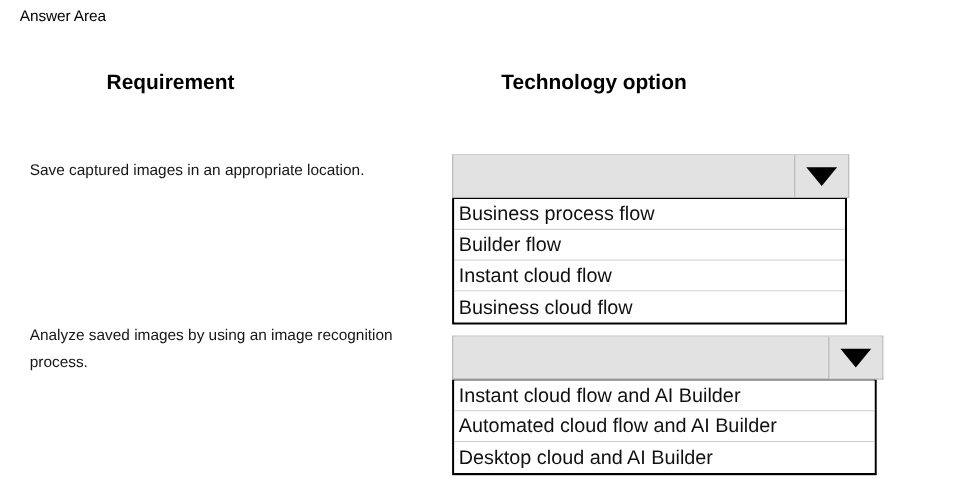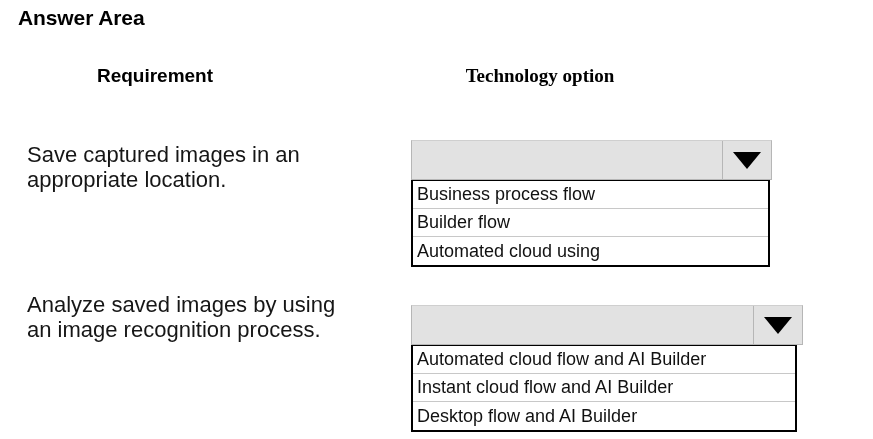--- a/index.html
+++ b/index.html
@@ -13,39 +13,39 @@
     position: relative;
     font-family: "Liberation Sans", sans-serif;
     color: #000000;
     overflow: hidden;
   }
 
   #page-title {
     position: absolute;
     left: 18px;
     top: 6px;
-    font-size: 21px;
-    font-weight: bold;
+    font-size: 14px;
+    font-weight: normal;
     letter-spacing: -0.1px;
   }
 
   .col-header {
     position: absolute;
     font-size: 19px;
     font-weight: bold;
     text-align: center;
     top: 65px;
   }
   #header-requirement { left: 55px; width: 200px; }
-  #header-technology  { left: 430px; width: 220px; font-family: Liberation Serif, serif; }
+  #header-technology  { left: 430px; width: 220px; }
 
   .requirement-text {
     position: absolute;
     left: 27px;
-    font-size: 22px;
+    font-size: 14px;
     line-height: 25px;
     color: #161616;
     width: 330px;
   }
   #requirement-text-0 { top: 142px; }
   #requirement-text-1 { top: 292px; }
 
   
   .dropdown {
     position: absolute;
@@ -128,31 +128,32 @@
 <div class="dropdown" id="dropdown-0">
   <div class="combo">
     <div class="combo-value"></div>
     <div class="combo-arrow-btn">
       <span class="arrow-glyph"></span>
     </div>
   </div>
   <div class="option-list">
     <div class="option-item">Business process flow</div>
     <div class="option-item">Builder flow</div>
-    <div class="option-item">Automated cloud using</div>
+    <div class="option-item">Instant cloud flow</div>
+    <div class="option-item">Business cloud flow</div>
   </div>
 </div>
 
 <div class="requirement-text" id="requirement-text-1">Analyze saved images by using an image recognition process.</div>
 
 <div class="dropdown" id="dropdown-1">
   <div class="combo">
     <div class="combo-value"></div>
     <div class="combo-arrow-btn">
       <span class="arrow-glyph"></span>
     </div>
   </div>
   <div class="option-list">
+    <div class="option-item">Instant cloud flow and AI Builder</div>
     <div class="option-item">Automated cloud flow and AI Builder</div>
-    <div class="option-item">Instant cloud flow and AI Builder</div>
-    <div class="option-item">Desktop flow and AI Builder</div>
+    <div class="option-item">Desktop cloud and AI Builder</div>
   </div>
 </div>
 
 </body></html>

